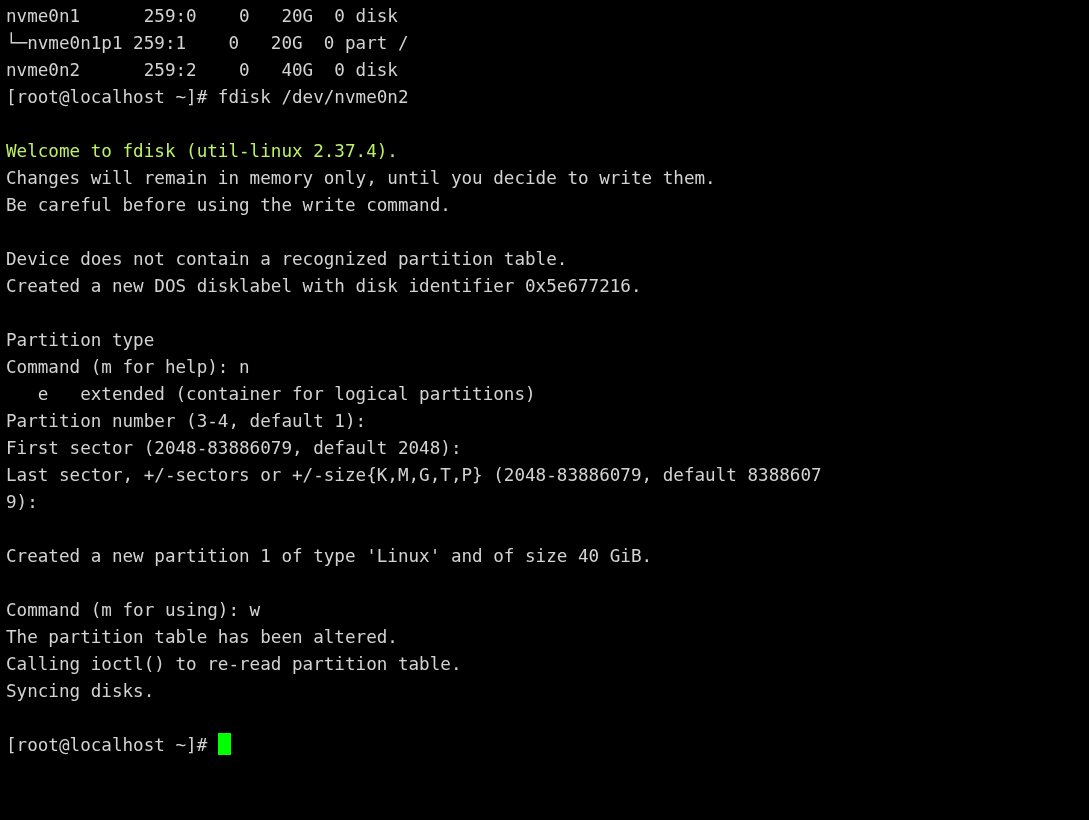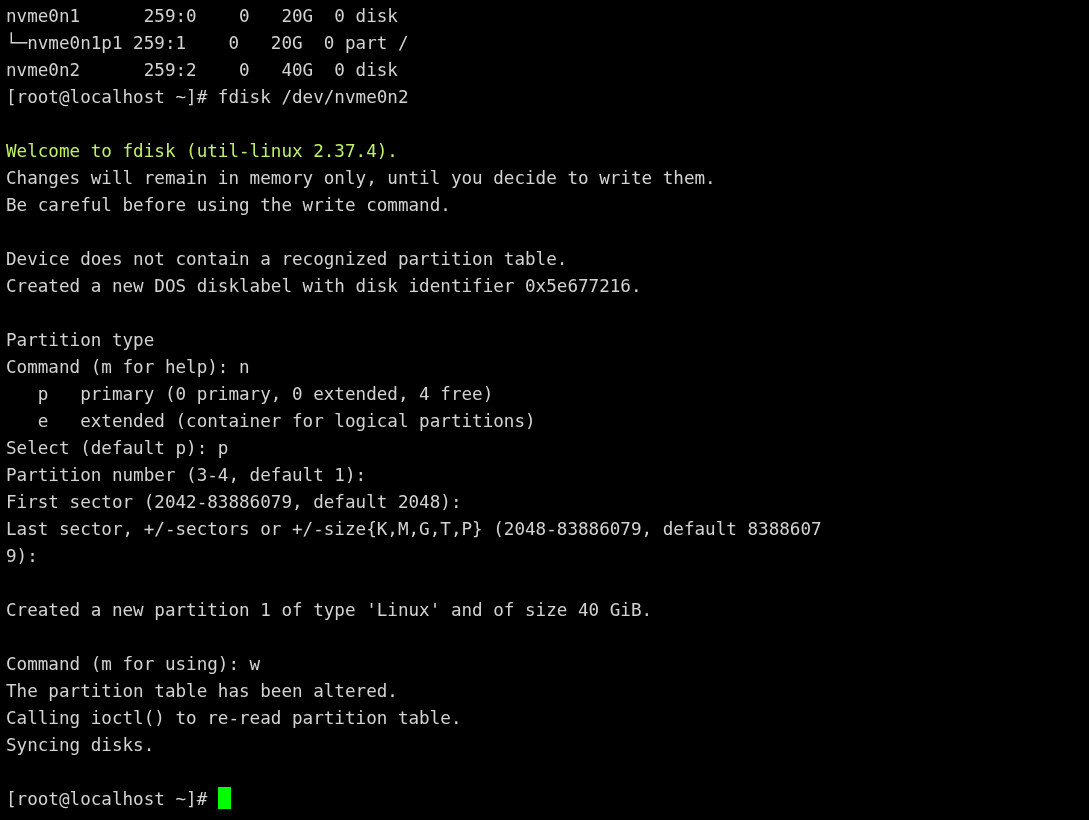--- a/index.html
+++ b/index.html
@@ -56,25 +56,23 @@
   <div class="line blank"></div>
   <div class="line green">Welcome to fdisk (util-linux 2.37.4).</div>
   <div class="line">Changes will remain in memory only, until you decide to write them.</div>
   <div class="line">Be careful before using the write command.</div>
   <div class="line blank"></div>
   <div class="line">Device does not contain a recognized partition table.</div>
   <div class="line">Created a new DOS disklabel with disk identifier 0x5e677216.</div>
   <div class="line blank"></div>
   <div class="line">Partition type</div>
   <div class="line">Command (m for help): n</div>
-  <div class="line">   p   primary (0 primary, 0 extended, 4 free)</div>
   <div class="line">   e   extended (container for logical partitions)</div>
-  <div class="line">Select (default p): p</div>
   <div class="line">Partition number (3-4, default 1): </div>
-  <div class="line">First sector (2042-83886079, default 2048): </div>
+  <div class="line">First sector (2048-83886079, default 2048): </div>
   <div class="line">Last sector, +/-sectors or +/-size{K,M,G,T,P} (2048-83886079, default 8388607</div>
   <div class="line">9): </div>
   <div class="line blank"></div>
   <div class="line">Created a new partition 1 of type 'Linux' and of size 40 GiB.</div>
   <div class="line blank"></div>
   <div class="line">Command (m for using): w</div>
   <div class="line">The partition table has been altered.</div>
   <div class="line">Calling ioctl() to re-read partition table.</div>
   <div class="line">Syncing disks.</div>
   <div class="line blank"></div>

